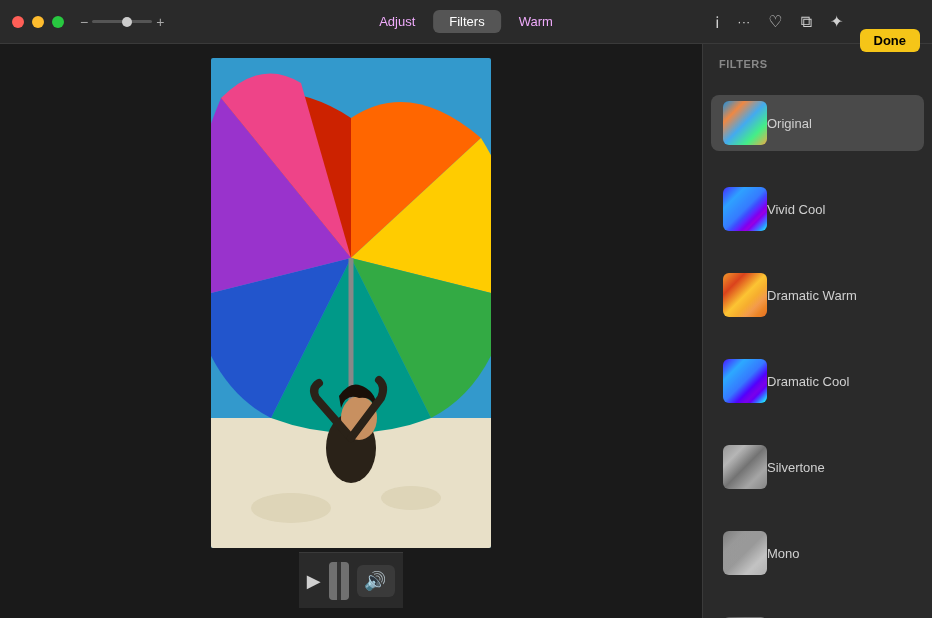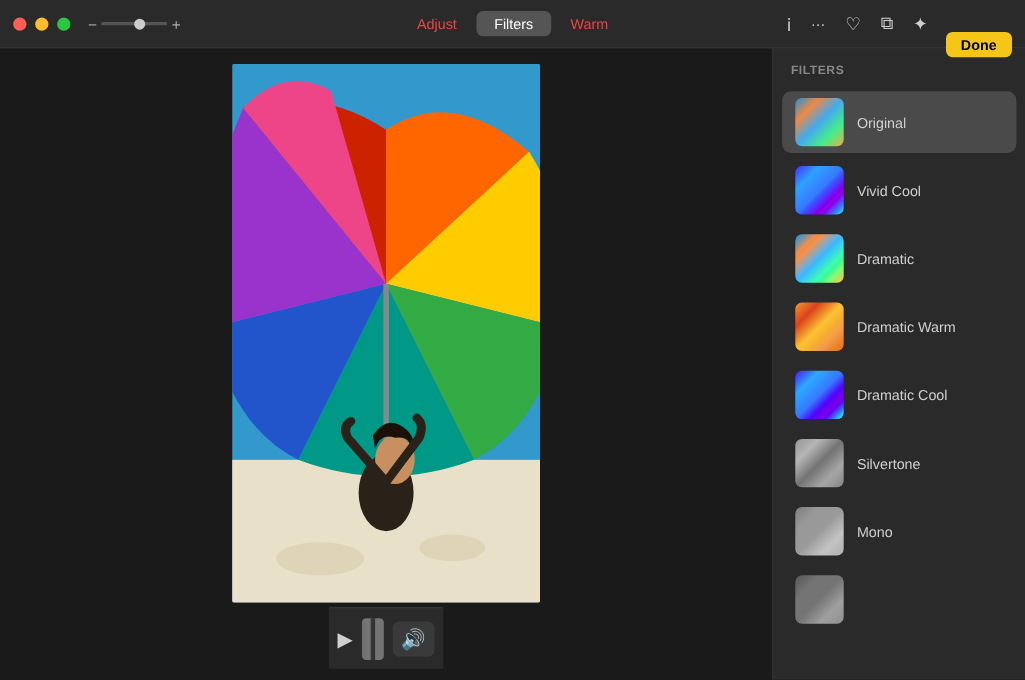--- a/index.html
+++ b/index.html
@@ -71,21 +71,21 @@
       left: 50%;
       transform: translateX(-50%);
       display: flex;
       gap: 2px;
     }
     .toolbar-btn {
       padding: 4px 16px;
       border-radius: 6px;
       border: none;
       background: transparent;
-      color: #ef4444;
+      color: #f0abfc;
       font-size: 13px;
       cursor: pointer;
       font-family: inherit;
     }
     .toolbar-btn.active {
       background: #555;
       color: #fff;
     }
 
     .toolbar-right {
@@ -242,22 +242,21 @@
       color: #888;
       letter-spacing: 0.5px;
       text-transform: uppercase;
     }
     .filter-item {
       display: flex;
       align-items: center;
       padding: 6px 12px;
       cursor: pointer;
       border-radius: 8px;
-      margin: 3px 8px;
-      gap: 12px;
+      margin: 15px 8px;
     }
     .filter-item.selected {
       background: #4a4a4a;
     }
     .filter-thumb {
       width: 44px;
       height: 44px;
       border-radius: 6px;
       overflow: hidden;
       flex-shrink: 0;
@@ -403,24 +402,20 @@
 
     <div class="filter-item selected">
       <div class="filter-thumb thumb-original"></div>
       <span class="filter-name">Original</span>
     </div>
     <div class="filter-item">
       <div class="filter-thumb thumb-vivid-cool"></div>
       <span class="filter-name">Vivid Cool</span>
     </div>
     <div class="filter-item">
-      <div class="filter-thumb thumb-dramatic"></div>
-      <span class="filter-name">Dramatic</span>
-    </div>
-    <div class="filter-item">
       <div class="filter-thumb thumb-dramatic-warm"></div>
       <span class="filter-name">Dramatic Warm</span>
     </div>
     <div class="filter-item">
       <div class="filter-thumb thumb-dramatic-cool"></div>
       <span class="filter-name">Dramatic Cool</span>
     </div>
     <div class="filter-item">
       <div class="filter-thumb thumb-silvertone"></div>
       <span class="filter-name">Silvertone</span>

